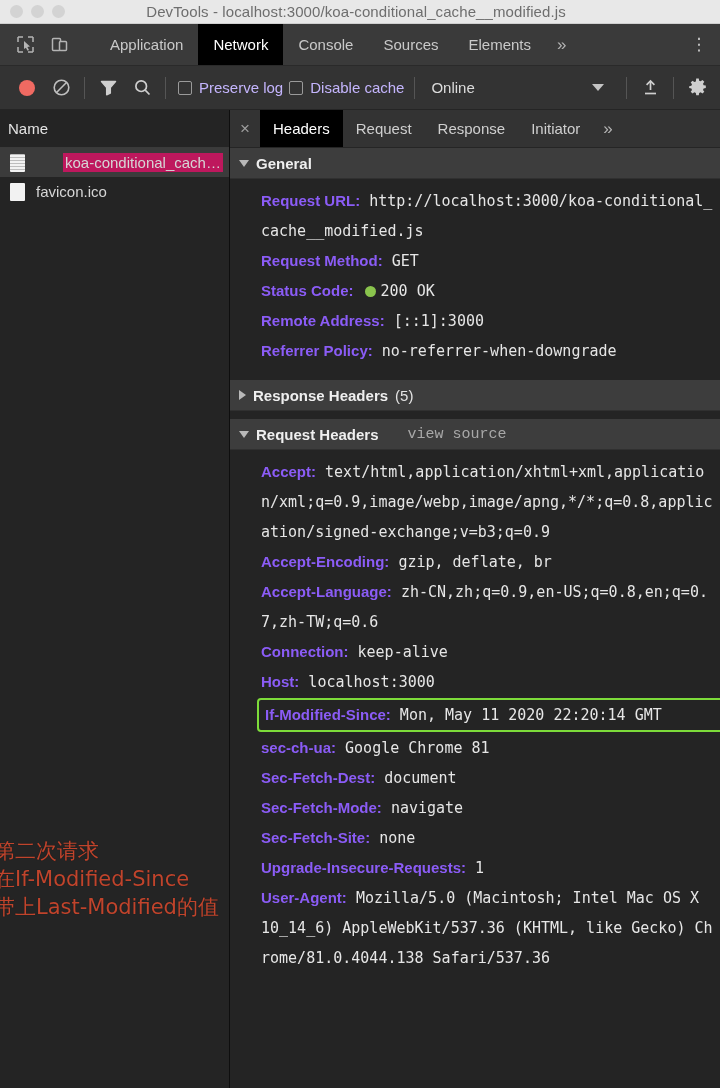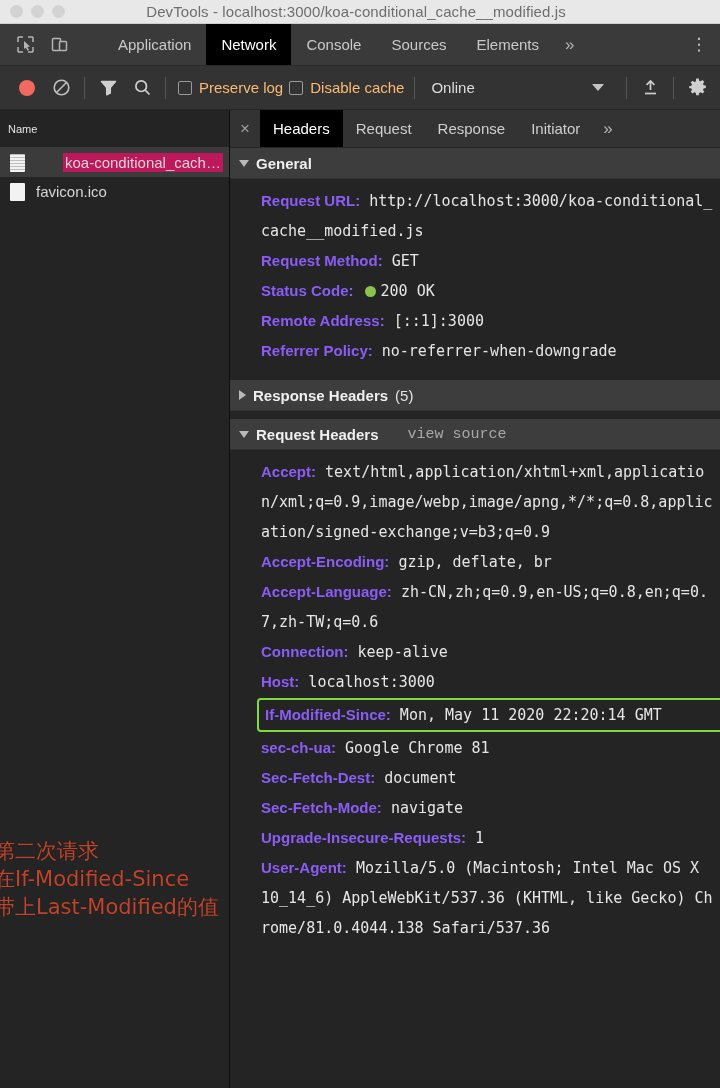--- a/index.html
+++ b/index.html
@@ -28,21 +28,20 @@
     font-family:"Liberation Sans", sans-serif;
     pointer-events:none;
   }
 
   
   .tabstrip {
     height:42px; flex:0 0 42px;
     background:#3a3a3a;
     display:flex; align-items:stretch;
     border-bottom:1px solid #2a2a2a;
-    gap:8px;
   }
   .tb-icons { display:flex; align-items:center; gap:4px; padding:0 8px 0 10px; }
   .tb-ico {
     width:30px; height:30px; display:flex; align-items:center; justify-content:center;
     color:#b4b4b4;
   }
   .vsep { width:1px; background:#545454; margin:10px 4px; }
   .tabs { display:flex; align-items:stretch; flex:1; }
   .tab {
     display:flex; align-items:center; padding:0 15px;
@@ -63,38 +62,38 @@
     background:#333333;
     display:flex; align-items:center;
     border-bottom:1px solid #252525;
     padding-left:10px;
   }
   .nt-ico { width:34px; height:34px; display:flex; align-items:center; justify-content:center; color:#bfbfbf; }
   .rec-dot { width:16px; height:16px; border-radius:50%; background:#f06a62; }
   .nt-sep { width:1px; height:22px; background:#555; margin:0 6px; }
   .chk-wrap { display:flex; align-items:center; gap:7px; margin-left:6px; }
   .chk { width:14px; height:14px; border:1.6px solid #9a9a9a; border-radius:2px; }
-  .chk-lbl { font-size:15px; color:#fdba74; white-space:nowrap; }
+  .chk-lbl { font-size:15px; color:#c4b5fd; white-space:nowrap; }
   .throttle { font-size:15px; color:#dcdcdc; margin-left:10px; white-space:nowrap; }
   .caret-dn {
     width:0;height:0;border-left:6px solid transparent;border-right:6px solid transparent;
     border-top:7px solid #c4c4c4; margin-left:auto;
   }
 
   
   .split { flex:1; display:flex; min-height:0; position:relative; }
 
   
   .reqpane {
     width:230px; flex:0 0 230px; background:#242424;
     border-right:1px solid #0e0e0e; display:flex; flex-direction:column;
   }
   .req-head {
     height:38px; flex:0 0 38px; display:flex; align-items:center;
-    padding-left:8px; font-size:11px; color:#e4e4e4;
+    padding-left:8px; font-size:15px; color:#e4e4e4;
     background:#242424; border-bottom:1px solid #3a3a3a;
   }
   .req-list { flex:1; overflow:hidden; position:relative; }
   .req-row {
     height:29px; display:flex; align-items:center; gap:9px;
     padding-left:10px; font-size:15px; color:#d6d6d6; white-space:nowrap;
   }
   .req-row.sel { background:#3b3b3b; }
   .req-row.sel .req-name { background:#be185d;margin-left:29px; }
   .file-ico { width:15px; height:18px; flex:0 0 15px; position:relative; }
@@ -389,20 +388,24 @@
           </div>
           <div class="hrow">
             <span class="hname">Sec-Fetch-Dest:</span>
             <span class="hval">document</span>
           </div>
           <div class="hrow">
             <span class="hname">Sec-Fetch-Mode:</span>
             <span class="hval">navigate</span>
           </div>
           <div class="hrow">
+            <span class="hname">Sec-Fetch-Site:</span>
+            <span class="hval">none</span>
+          </div>
+          <div class="hrow">
             <span class="hname">Upgrade-Insecure-Requests:</span>
             <span class="hval">1</span>
           </div>
           <div class="hrow">
             <span class="hname">User-Agent:</span>
             <span class="hval">Mozilla/5.0 (Macintosh; Intel Mac OS X 10_14_6) AppleWebKit/537.36 (KHTML, like Gecko) Chrome/81.0.4044.138 Safari/537.36</span>
           </div>
         </div>
 
       </div>

